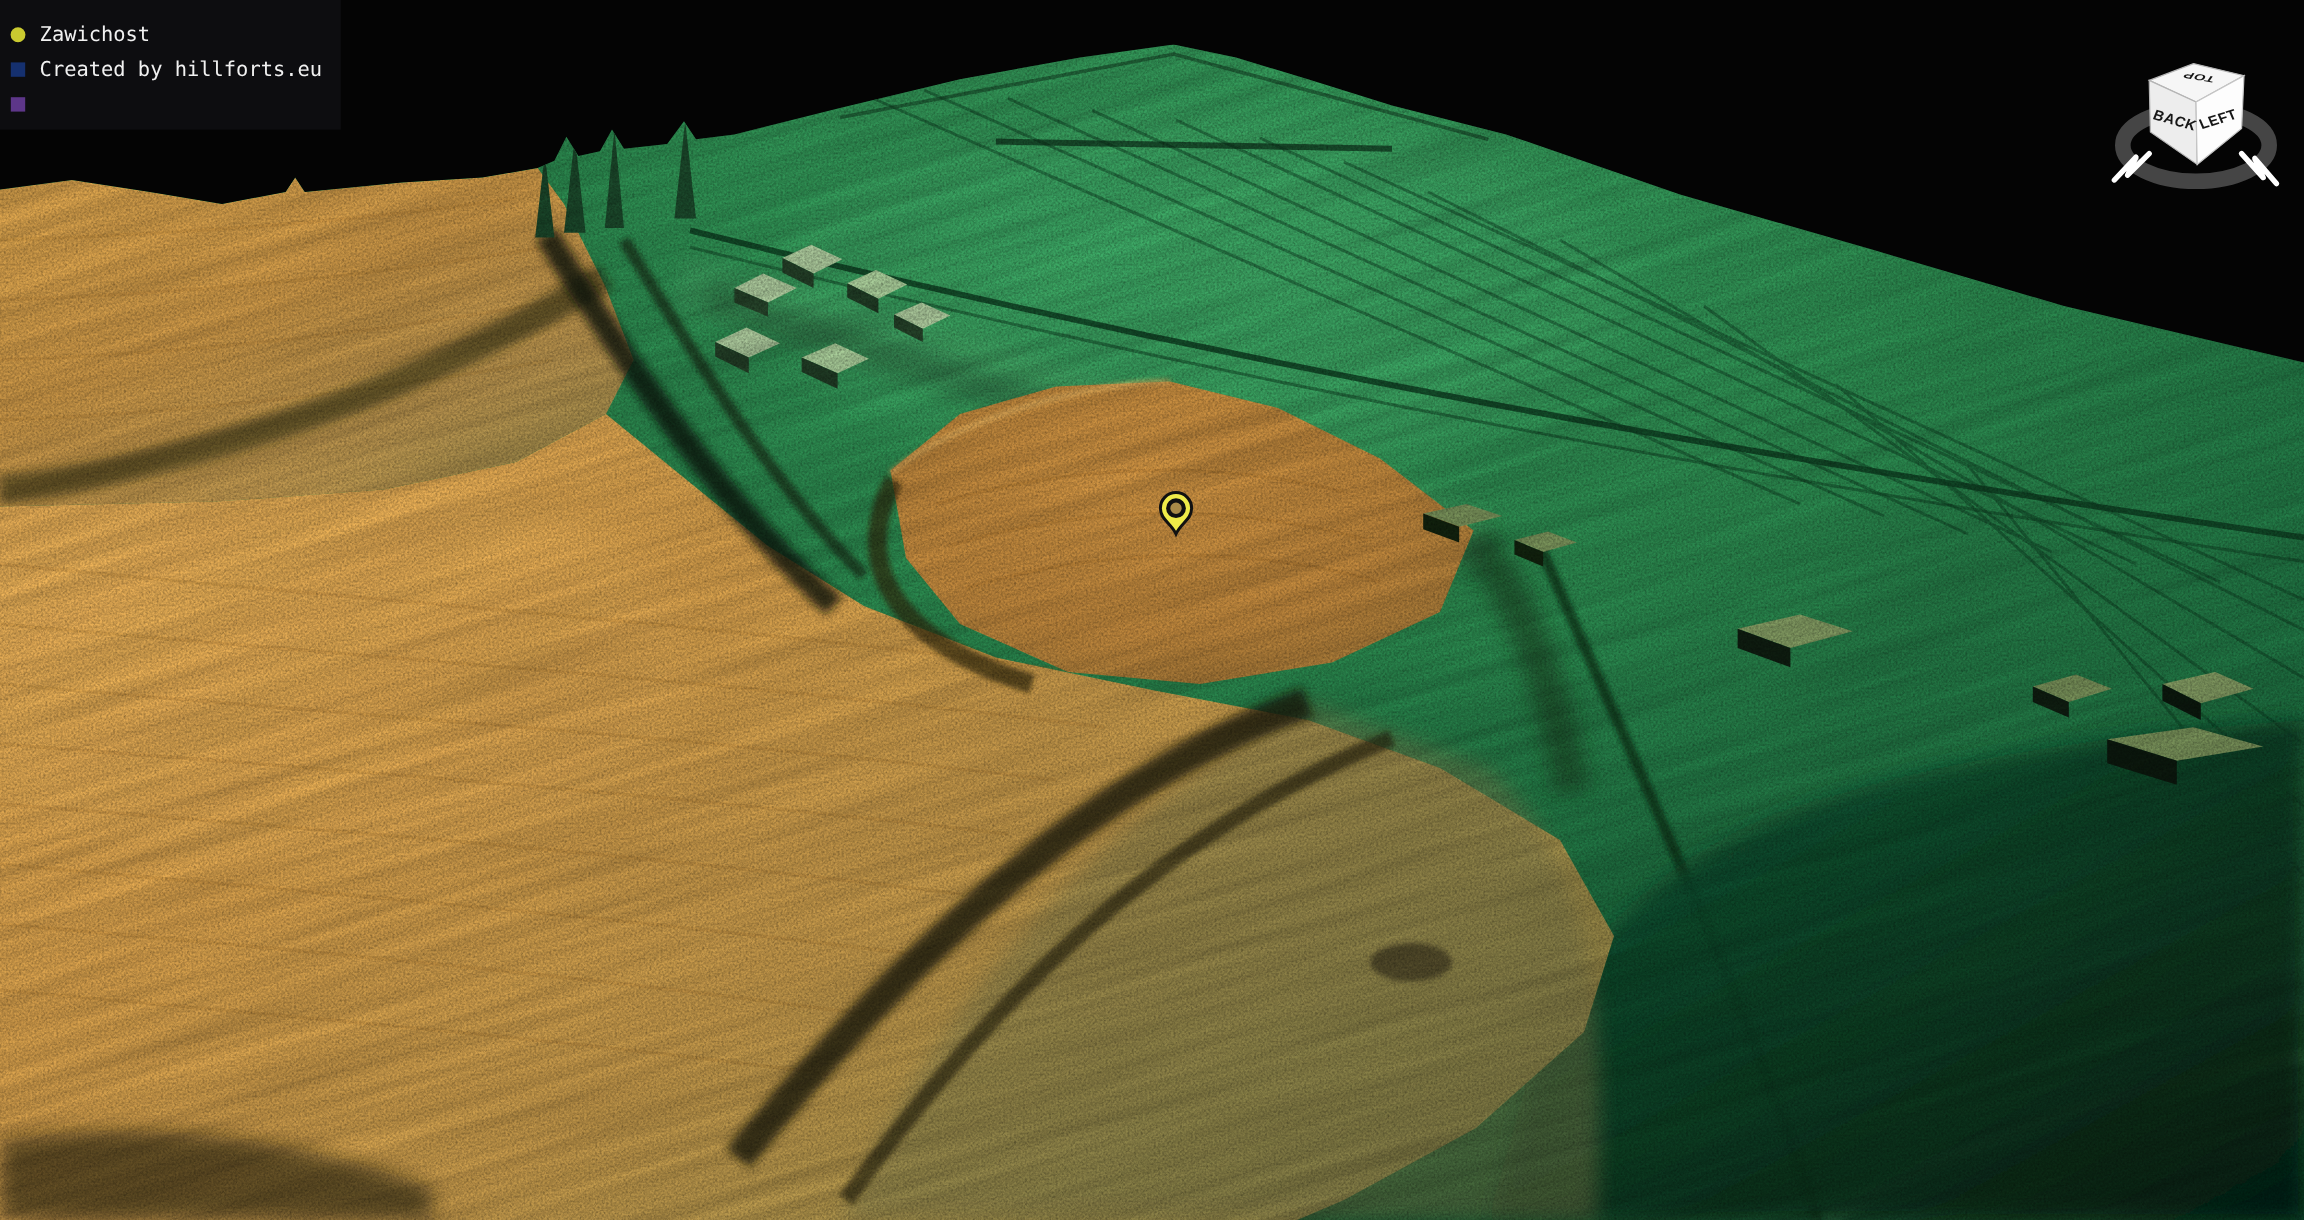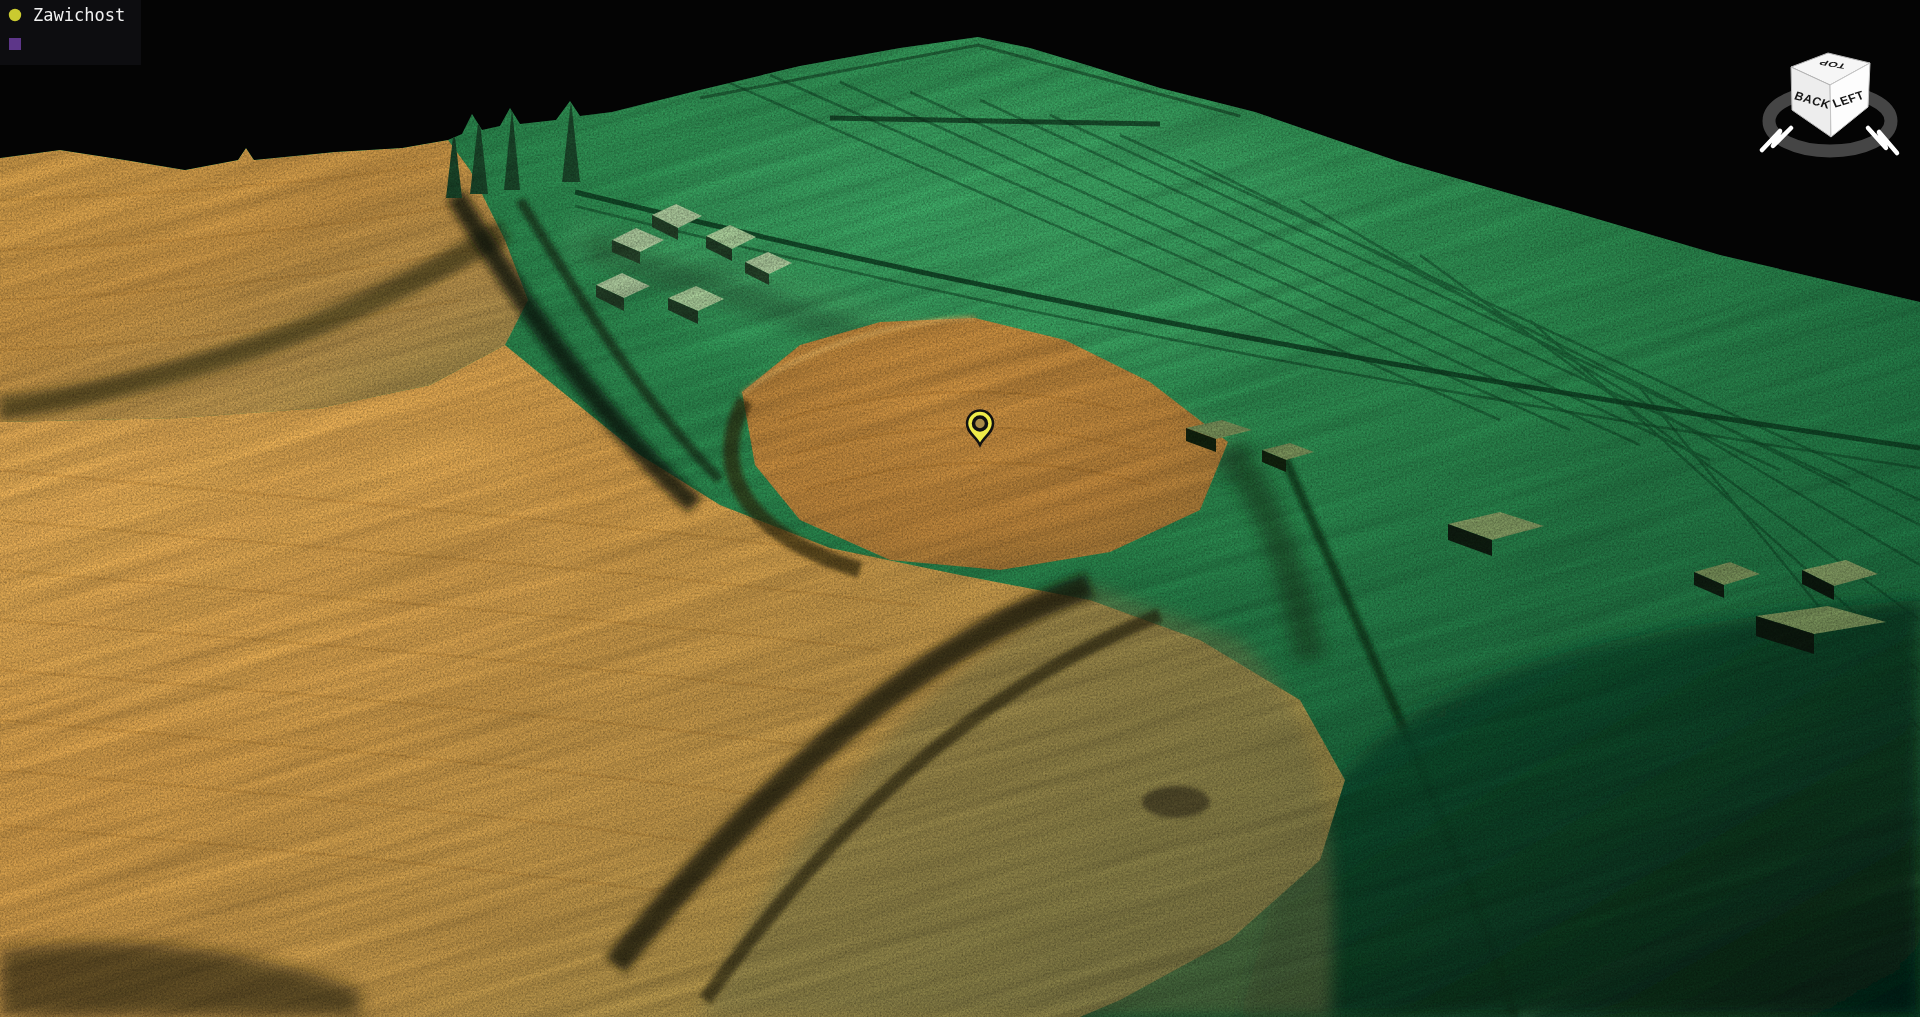--- a/index.html
+++ b/index.html
@@ -1,21 +1,21 @@
 <!DOCTYPE html>
 <html><head>
 <meta charset="utf-8">
 <style>
   html,body{margin:0;padding:0;background:#000;}
   .stage{position:relative;width:1920px;height:1017px;overflow:hidden;background:#030303;
          font-family:"Liberation Sans",sans-serif;}
   svg.scene{position:absolute;left:0;top:0;display:block;}
   
   .legend{position:absolute;left:0;top:0;background:rgba(16,16,19,0.82);
-          padding:0 16px 7px 8px;z-index:5;}
+          padding:14px 16px 7px 8px;z-index:5;}
   .legend-row{display:flex;align-items:center;height:29px;gap:11px;}
   .legend-label{font-family:"DejaVu Sans Mono","Liberation Mono",monospace;
                 font-size:17px;color:#f1f1f1;white-space:pre;}
   .legend-swatch{flex:0 0 auto;display:block;}
   
   .cube-label{font-family:"Liberation Sans",sans-serif;font-size:12px;font-weight:bold;
               fill:#161616;letter-spacing:0.5px;}
 </style>
 </head>
 <body>
@@ -229,18 +229,24 @@
 
   <div class="legend">
     <div class="legend-row">
       <svg class="legend-swatch" width="14" height="14">
         <circle cx="7" cy="7" r="6.2" fill="#caca30"></circle>
       </svg>
       <span class="legend-label">Zawichost</span>
     </div>
     <div class="legend-row">
       <svg class="legend-swatch" width="14" height="14">
+        <rect x="1" y="1" width="12" height="12" fill="#15306f"></rect>
+      </svg>
+      <span class="legend-label">Created by hillforts.eu</span>
+    </div>
+    <div class="legend-row">
+      <svg class="legend-swatch" width="14" height="14">
         <rect x="1" y="1" width="12" height="12" fill="#5d3689"></rect>
       </svg>
     </div>
   </div>
 
 </div>
 
 </body></html>

